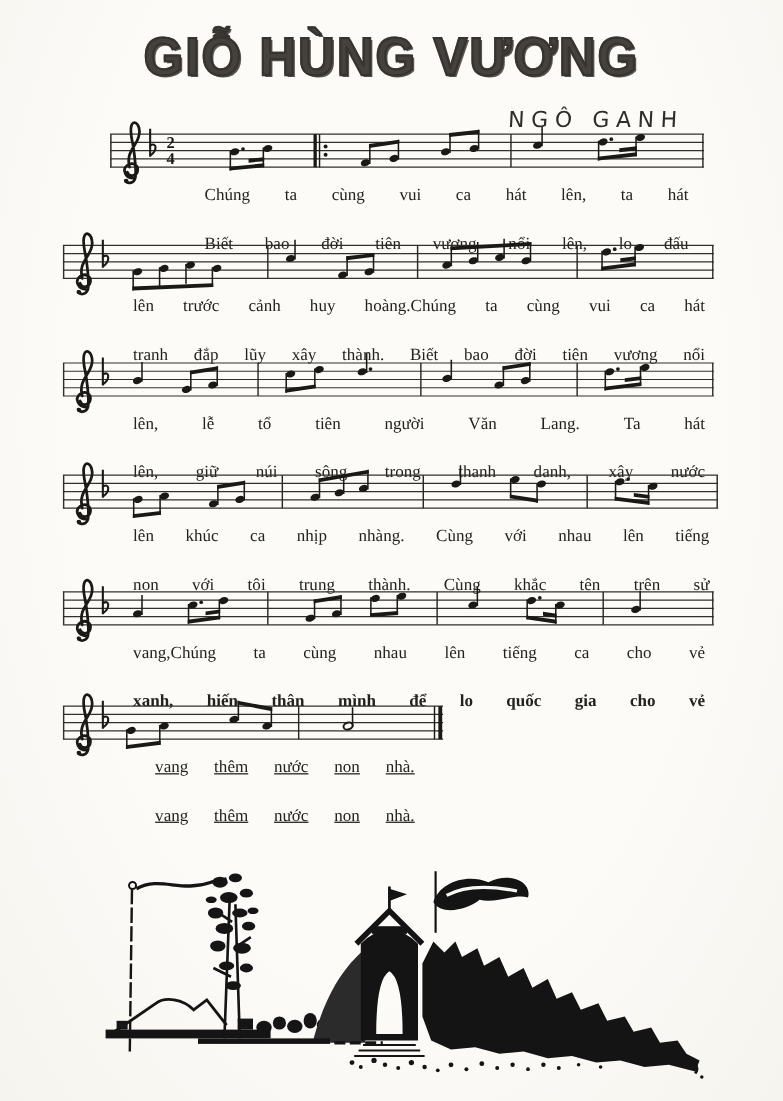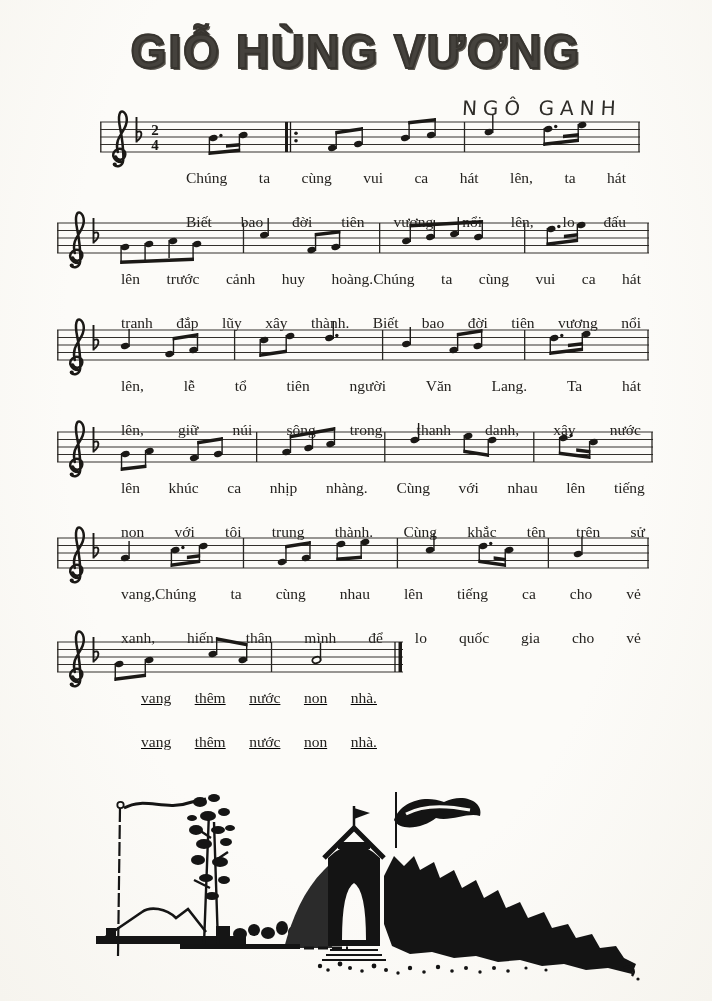--- a/index.html
+++ b/index.html
@@ -373,21 +373,21 @@
           <span>vang,Chúng</span>
           <span>ta</span>
           <span>cùng</span>
           <span>nhau</span>
           <span>lên</span>
           <span>tiếng</span>
           <span>ca</span>
           <span>cho</span>
           <span>vẻ</span>
         </div>
-        <div class="lyr v2" style="padding-left: 64px; padding-right: 8px;">
+        <div class="lyr v2" style="padding-left: 64px; padding-right: 8px; font-weight: bold;">
           <span>xanh,</span>
           <span>hiến</span>
           <span>thân</span>
           <span>mình</span>
           <span>để</span>
           <span>lo</span>
           <span>quốc</span>
           <span>gia</span>
           <span>cho</span>
           <span>vẻ</span>

